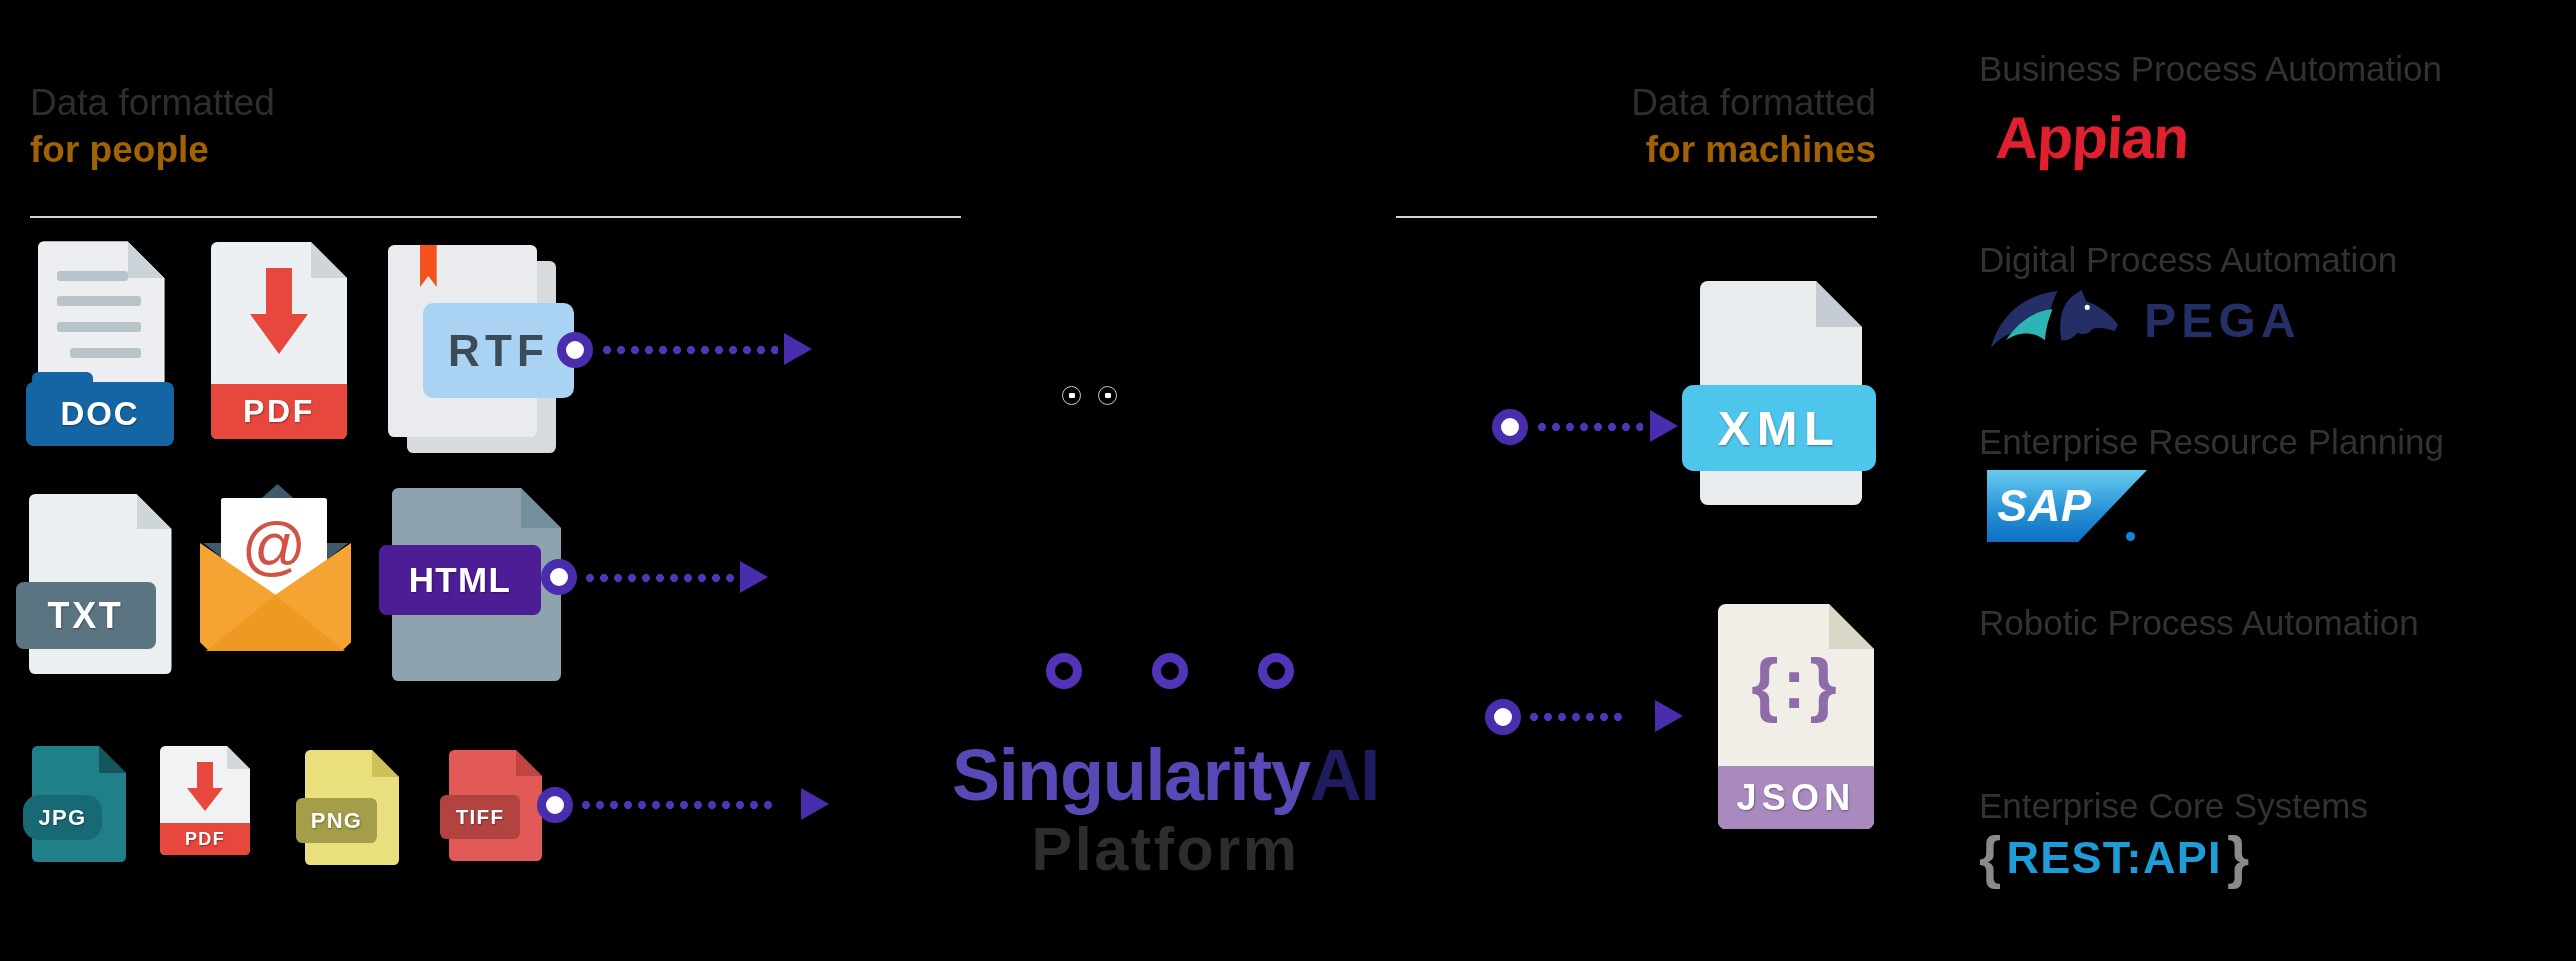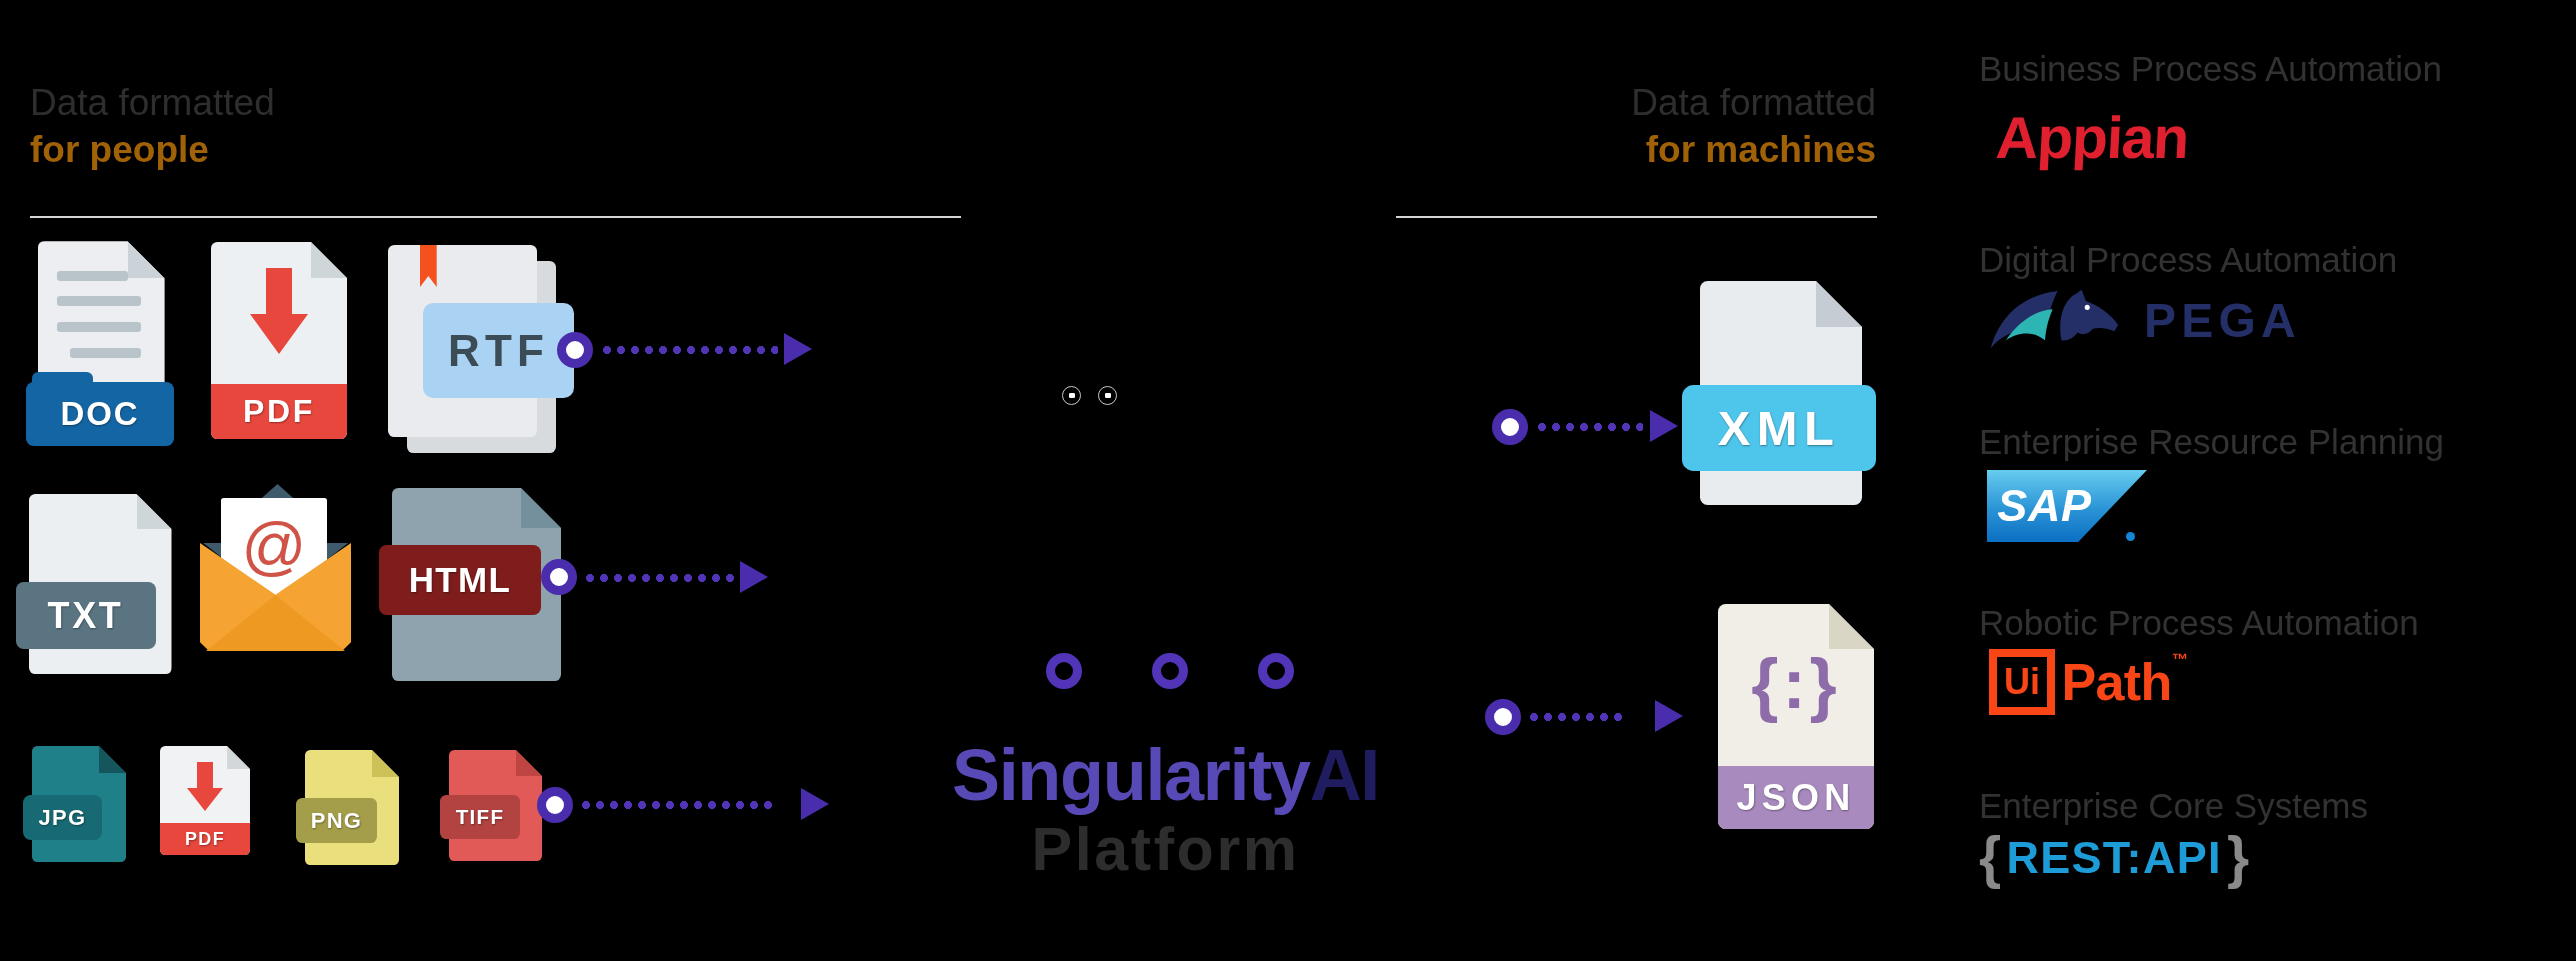--- a/index.html
+++ b/index.html
@@ -127,36 +127,36 @@
       <div class="flabel" style="left:0;top:0;width:100%;height:100%;font-size:64px;color:#d05348;text-shadow:none;font-weight:normal;">@</div>
     </div>
     <div class="clip" style="left:0;top:61px;width:151px;height:108px;background:#f5a332;clip-path:polygon(0 0,50% 48%,100% 0,100% 92%,94% 100%,6% 100%,0 92%);"></div>
     <div class="clip" style="left:0;top:113px;width:151px;height:56px;background:#ee9922;clip-path:polygon(50% 0,96% 100%,4% 100%);"></div>
   </div>
 
   <div class="abs" style="left:379px;top:488px;width:182px;height:194px;">
     <div class="page" style="left:13px;top:0;width:169px;height:193px;background:#8ea3ad;border-radius:6.4px;clip-path:polygon(0 0,calc(100% - 40px) 0,100% 40px,100% 100%,0 100%);">
       <div class="fold" style="right:0;width:40px;height:40px;background:#73909c;clip-path:polygon(0 0,100% 100%,0 100%);"></div>
     </div>
-    <div class="abs" style="left:0;top:57px;width:162px;height:70px;background:#7f1d1d;border-radius:7.7px;">
+    <div class="abs" style="left:0;top:57px;width:162px;height:70px;background:#4c1d95;border-radius:7.7px;">
       <div class="flabel" style="left:0;top:0;width:100%;height:100%;font-size:35px;letter-spacing:1.3px;">HTML</div>
     </div>
   </div>
 
   <div>
     <div class="ring" style="left:541px;top:559px;"></div>
     <div class="dots" style="left:583px;top:574px;width:152px;"></div>
     <div class="ahead" style="left:740px;top:561px;"></div>
   </div>
 
   <div class="abs" style="left:23px;top:746px;width:103px;height:119px;">
     <div class="page" style="left:9px;top:0;width:94px;height:116px;background:#20808a;border-radius:5.2px;clip-path:polygon(0 0,calc(100% - 27px) 0,100% 27px,100% 100%,0 100%);">
       <div class="fold" style="right:0;width:27px;height:27px;background:#15565c;clip-path:polygon(0 0,100% 100%,0 100%);"></div>
     </div>
-    <div class="abs" style="left:0;top:49px;width:79px;height:45px;background:#176a73;border-radius:8px;">
+    <div class="abs" style="left:0;top:49px;width:79px;height:45px;background:#176a73;border-radius:16px;">
       <div class="flabel" style="left:0;top:0;width:100%;height:100%;font-size:22px;letter-spacing:1.3px;">JPG</div>
     </div>
   </div>
 
   <div class="abs" style="left:160px;top:746px;width:91px;height:111px;">
     <div class="page" style="left:0;top:0;width:90px;height:109px;background:#f0f2f3;border-radius:5.2px;clip-path:polygon(0 0,calc(100% - 23px) 0,100% 23px,100% 100%,0 100%);">
       <div class="fold" style="right:0;width:23px;height:23px;background:#d2d7da;clip-path:polygon(0 0,100% 100%,0 100%);"></div>
       <div class="abs" style="left:37px;top:15.5px;width:15.5px;height:28px;background:#e8473d;"></div>
       <div class="abs" style="left:27px;top:42px;width:0;height:0;border-left:18px solid transparent;border-right:18px solid transparent;border-top:23px solid #e8473d;"></div>
       <div class="abs" style="left:0;bottom:0;width:100%;height:32px;background:#e8473d;border-radius:0 0 5.2px 5.2px;">
@@ -255,25 +255,20 @@
   </div>
 
   <div class="cat" style="top:422px;">Enterprise Resource Planning</div>
   <div class="sap">
     <div class="sap-shape"></div>
     <div class="sap-text">SAP</div>
     <div class="sap-dot"></div>
   </div>
 
   <div class="cat" style="top:603px;">Robotic Process Automation</div>
-  <div class="uipath">
-    <div class="ui-box">Ui</div>
-    <div class="path-text">Path</div>
-    <div class="tm">™</div>
-  </div>
 
   <div class="cat" style="top:786px;">Enterprise Core Systems</div>
   <div class="restapi">
     <span class="brace">{</span>
     <span class="rest-text">REST:API</span>
     <span class="brace">}</span>
   </div>
 
 </div>
 

